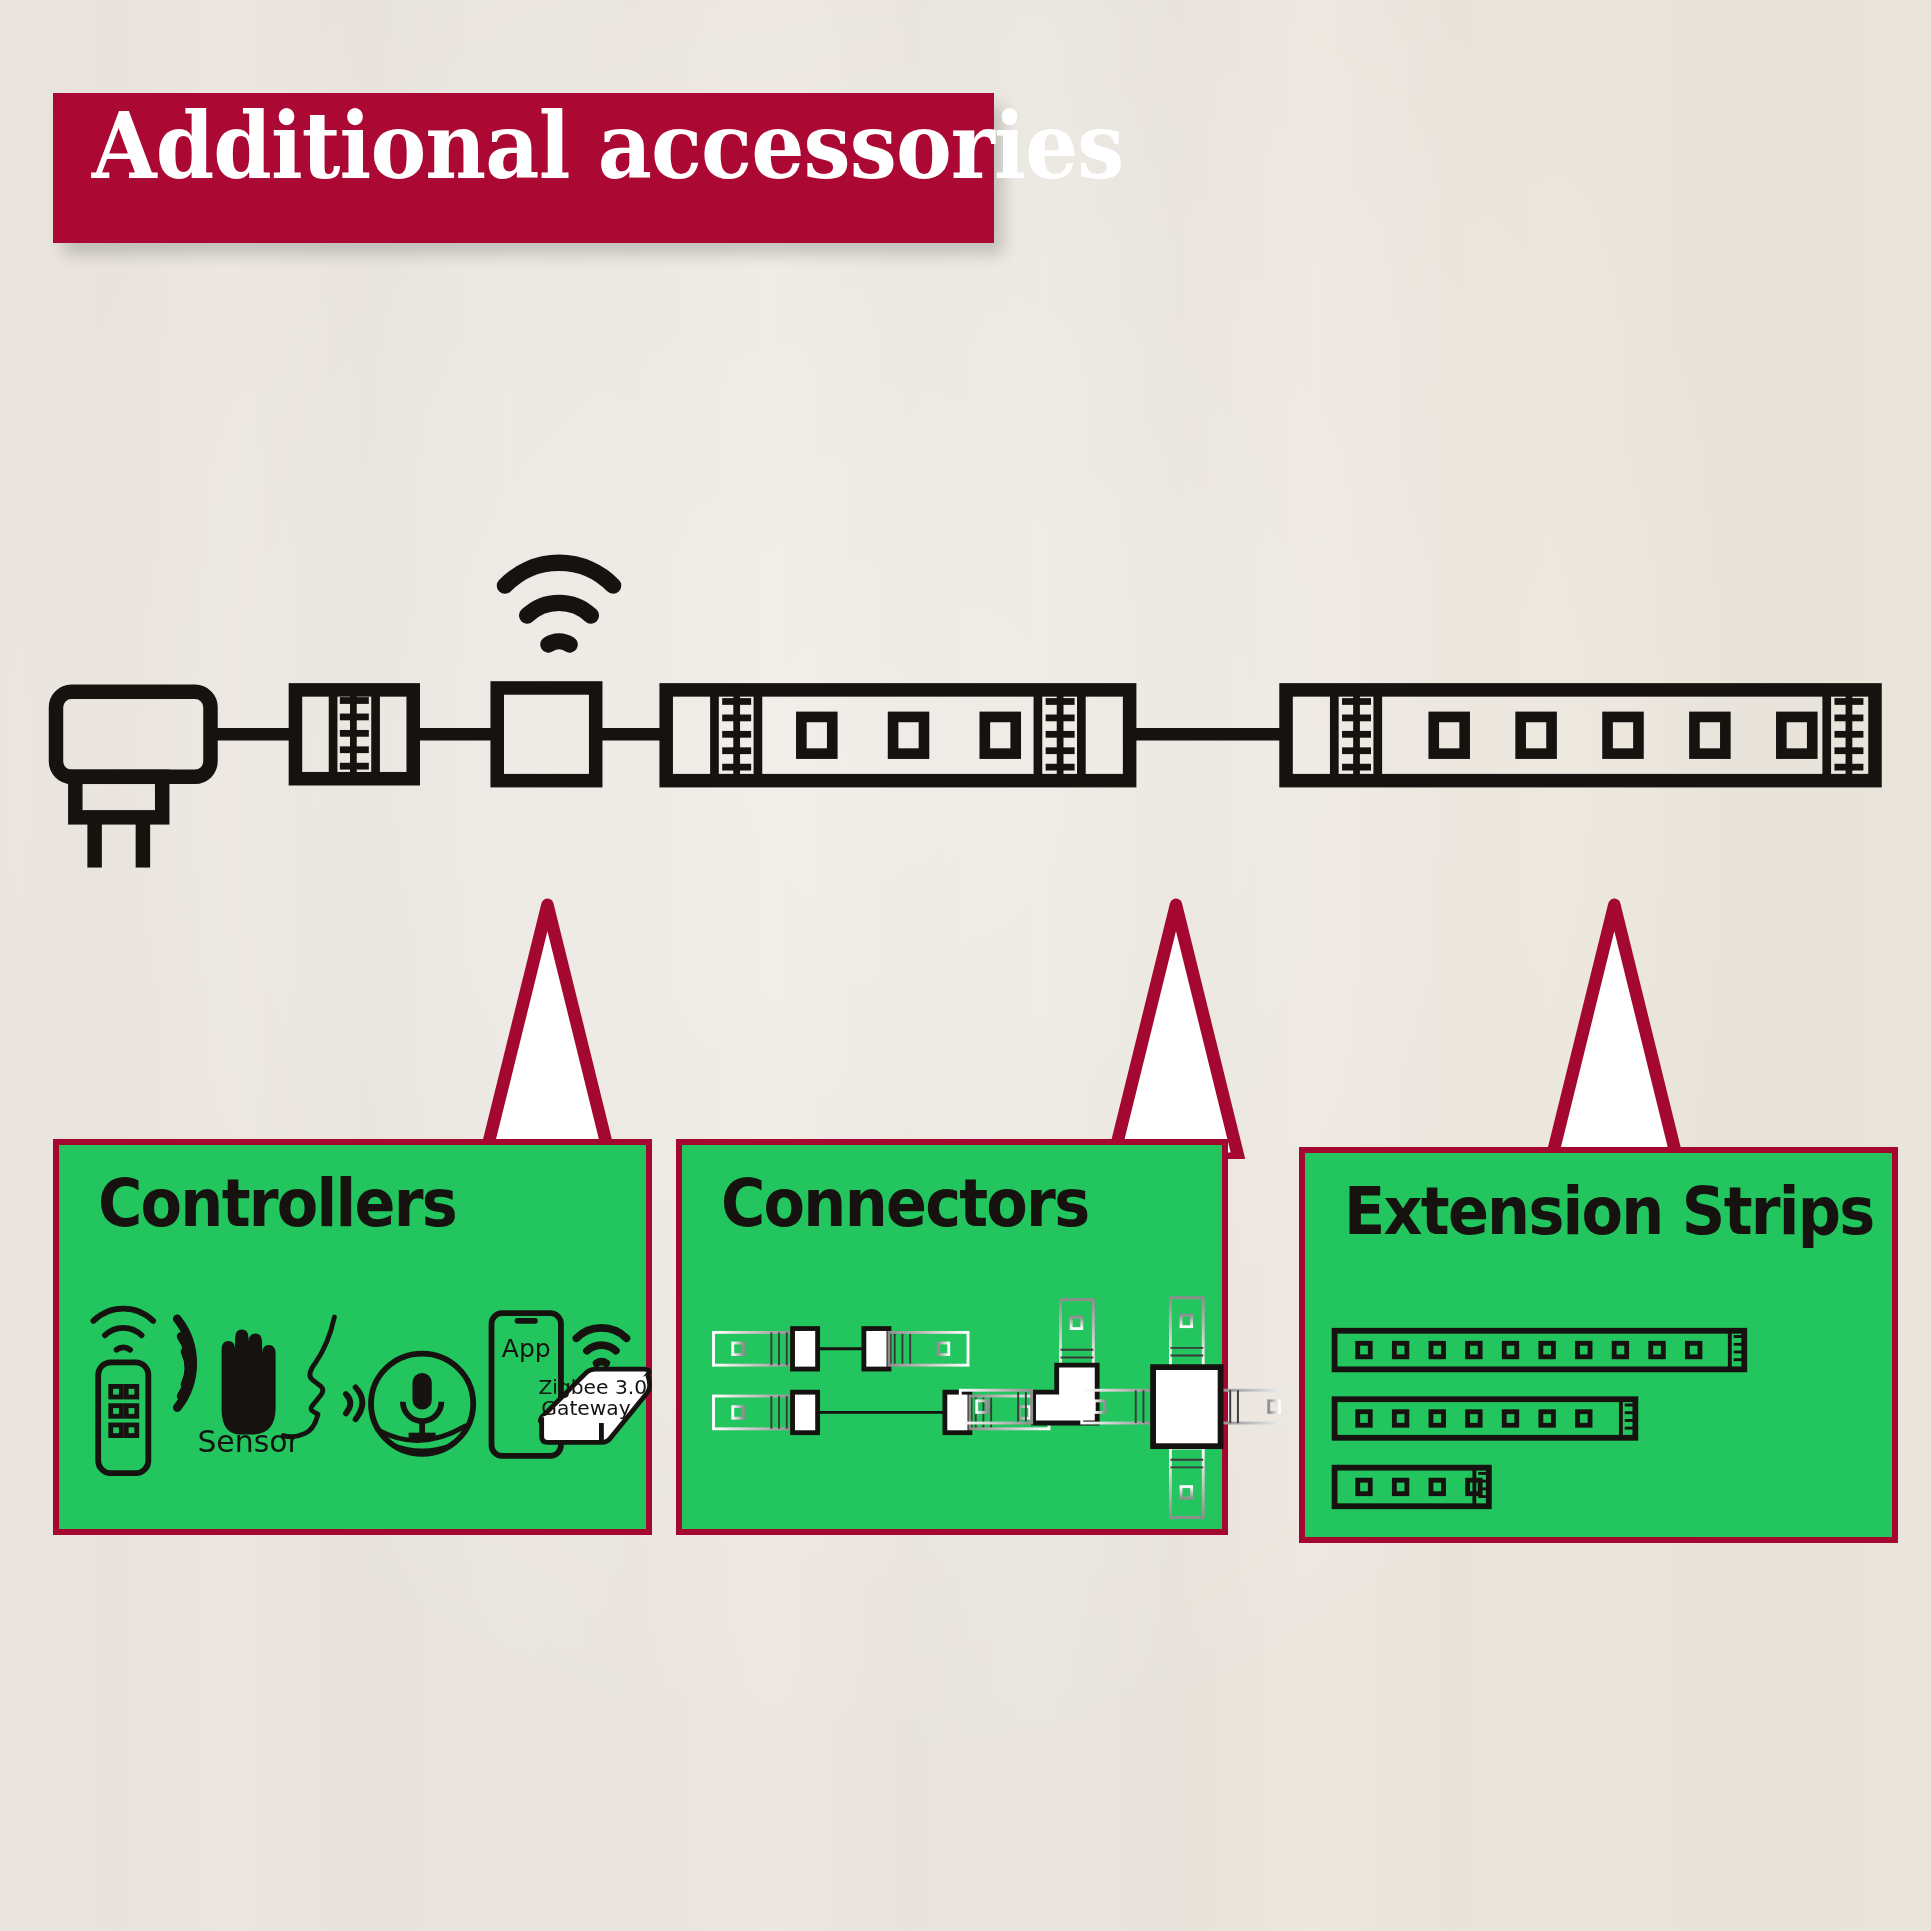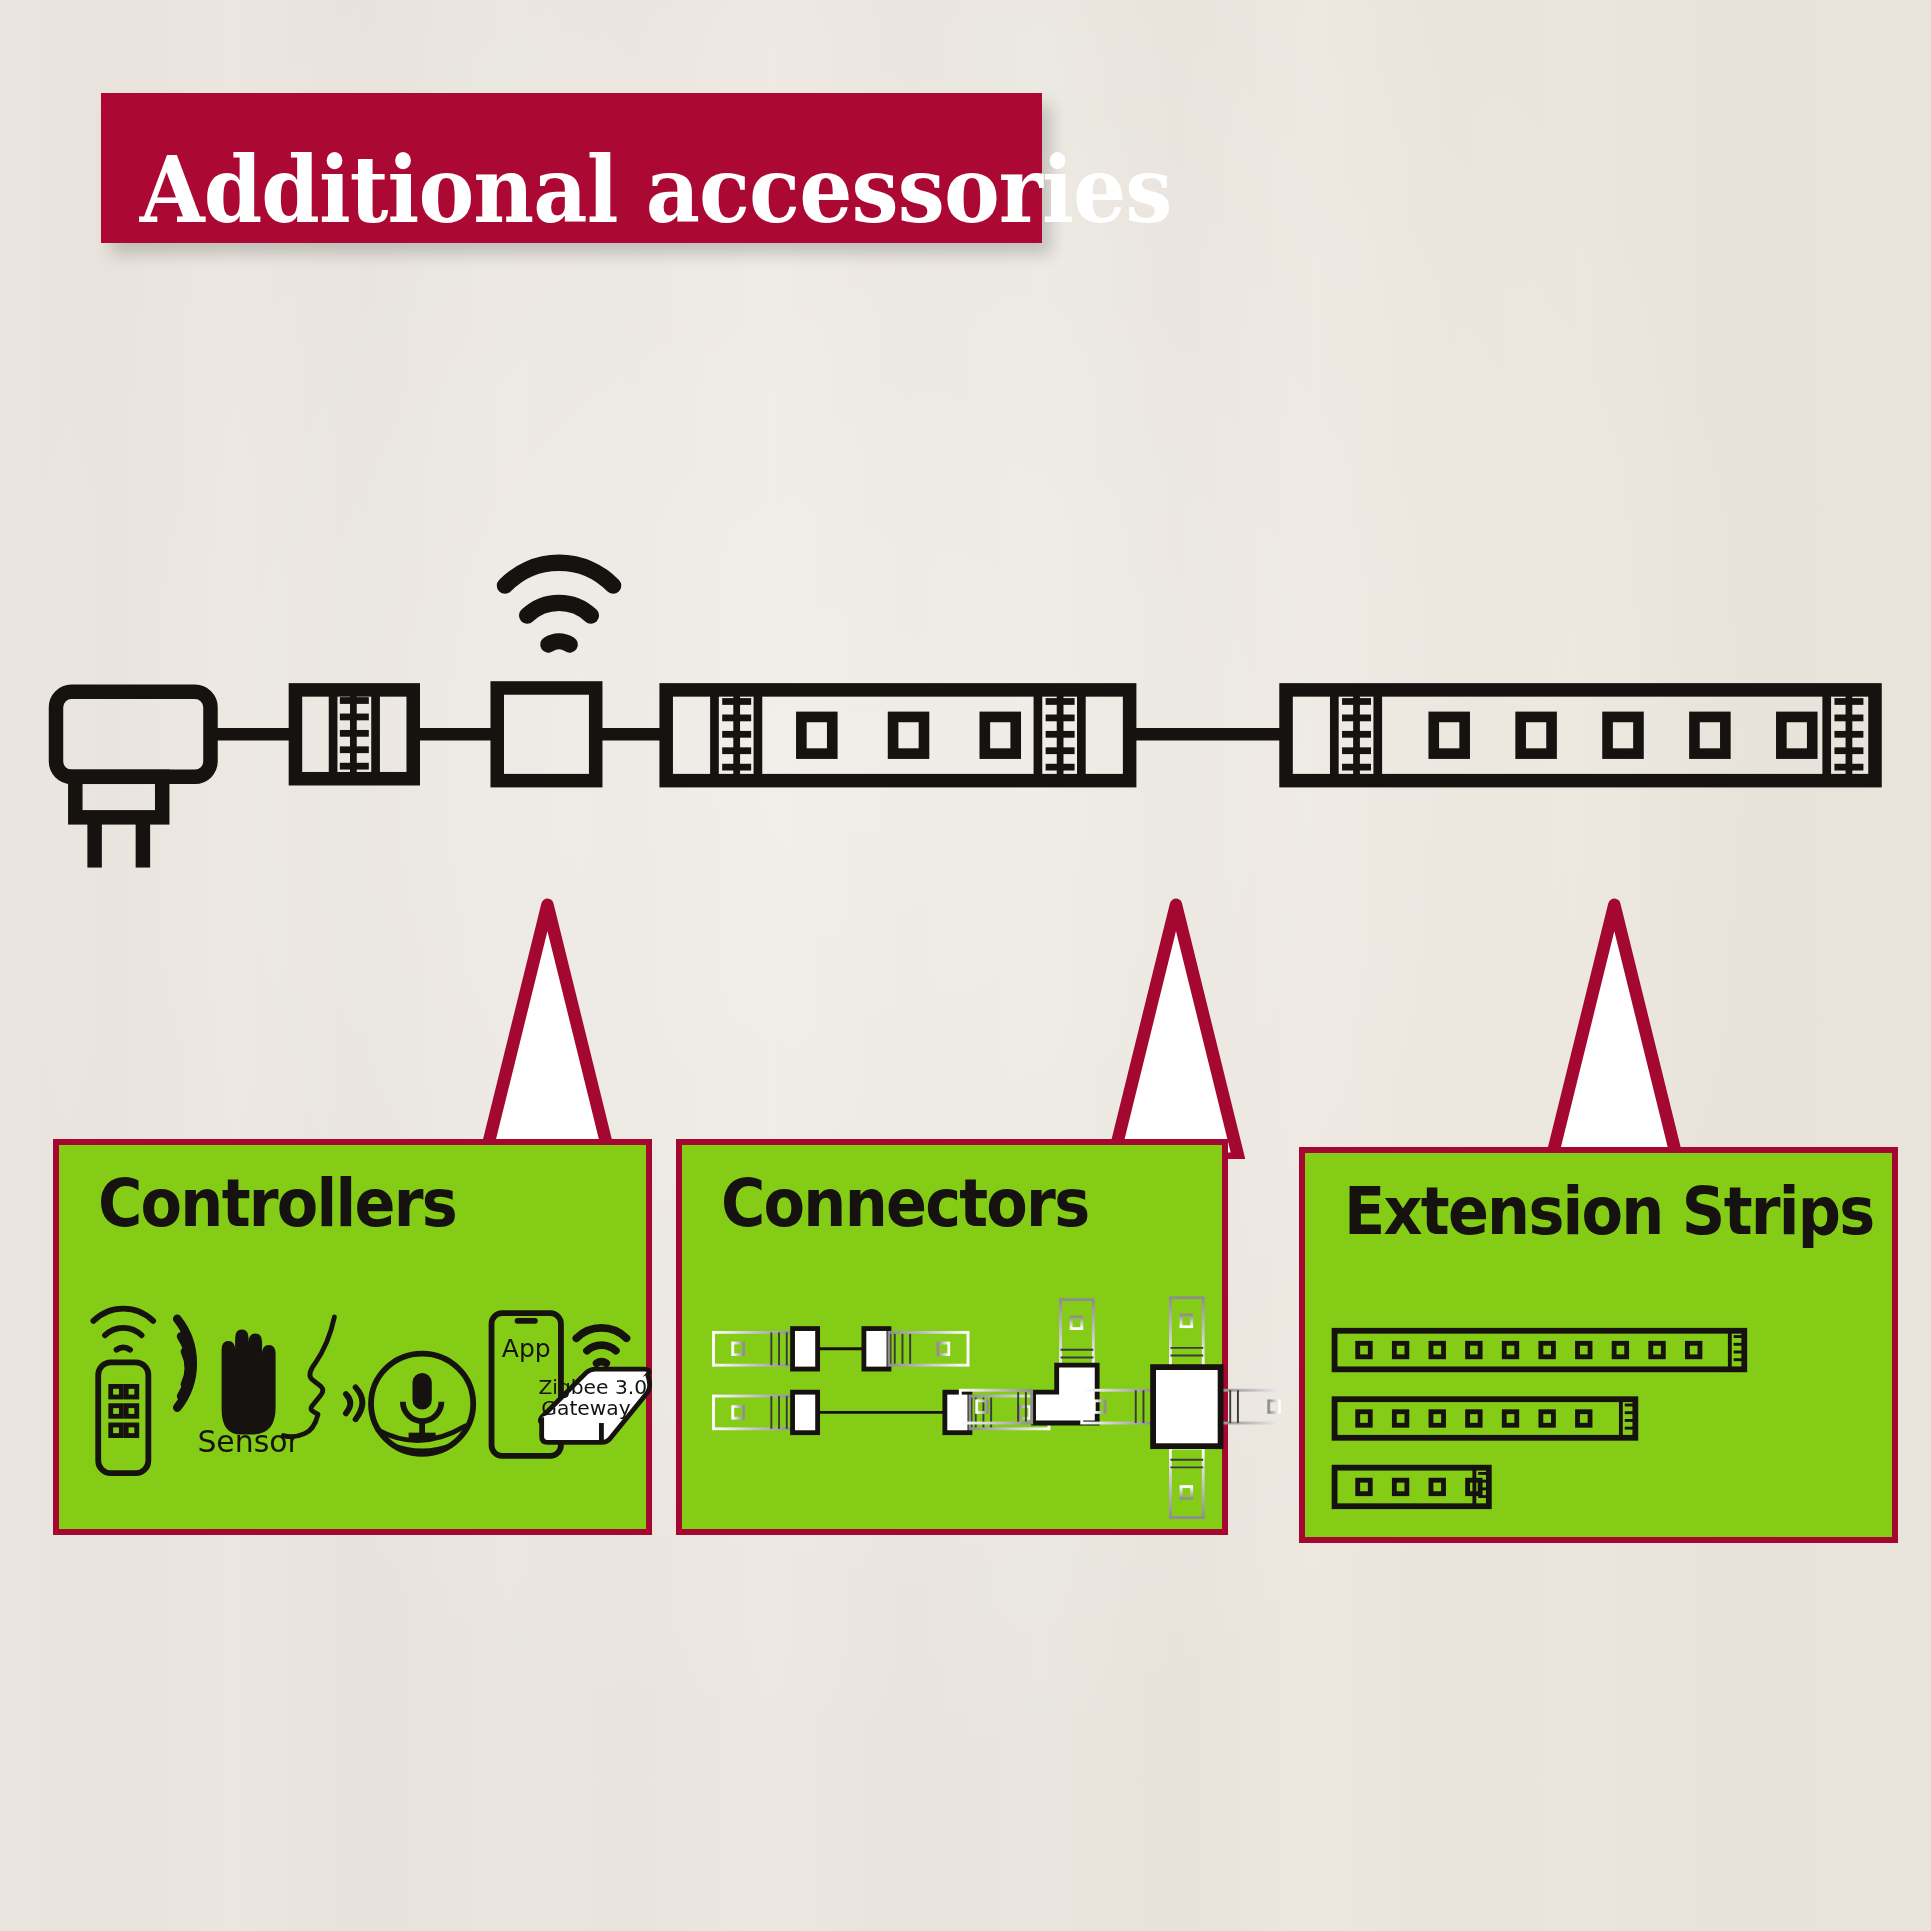--- a/index.html
+++ b/index.html
@@ -24,42 +24,42 @@
     position:absolute;inset:0;
     background:radial-gradient(ellipse at 45% 40%, rgba(255,255,255,0.33) 0%, rgba(255,255,255,0) 62%);
     pointer-events:none;
   }
 
   
   #banner{
     position:absolute;left:53px;top:93px;width:941px;height:150px;
     background:#ab0933;
     box-shadow:9.7px 11.6px 15.4px rgba(0,0,0,0.18);
-    display:flex;align-items:flex-end;margin-left:48px;
+    display:flex;align-items:flex-start;
   }
   #banner-text{
     color:#ffffff;
     font-family:"DejaVu Serif", serif;
     font-weight:bold;
     font-size:91px;
     letter-spacing:-1px;
     padding-left:42px;
     white-space:nowrap;
     transform:scaleX(0.92);
     transform-origin:left center;
   }
 
   
   #diagram{position:absolute;left:0;top:512px;width:1931px;height:406px;}
 
   
   #cards{position:absolute;left:0;top:1139px;width:1931px;height:406px;}
   .card{
     position:absolute;top:0;height:396px;
-    background:#84cc16;
+    background:#22c55e;
     border:6.8px solid #a4072f;
     box-sizing:border-box;
   }
   #card-controllers{left:53px;width:599px;}
   #card-connectors{left:676px;width:552px;}
   #card-extensions{left:1299px;width:599px;margin-top:8px;}
   .card-title{
     position:absolute;left:39px;top:21px;
     font-family:"DejaVu Sans", sans-serif;
     font-weight:bold;font-size:65px;color:#16120f;

